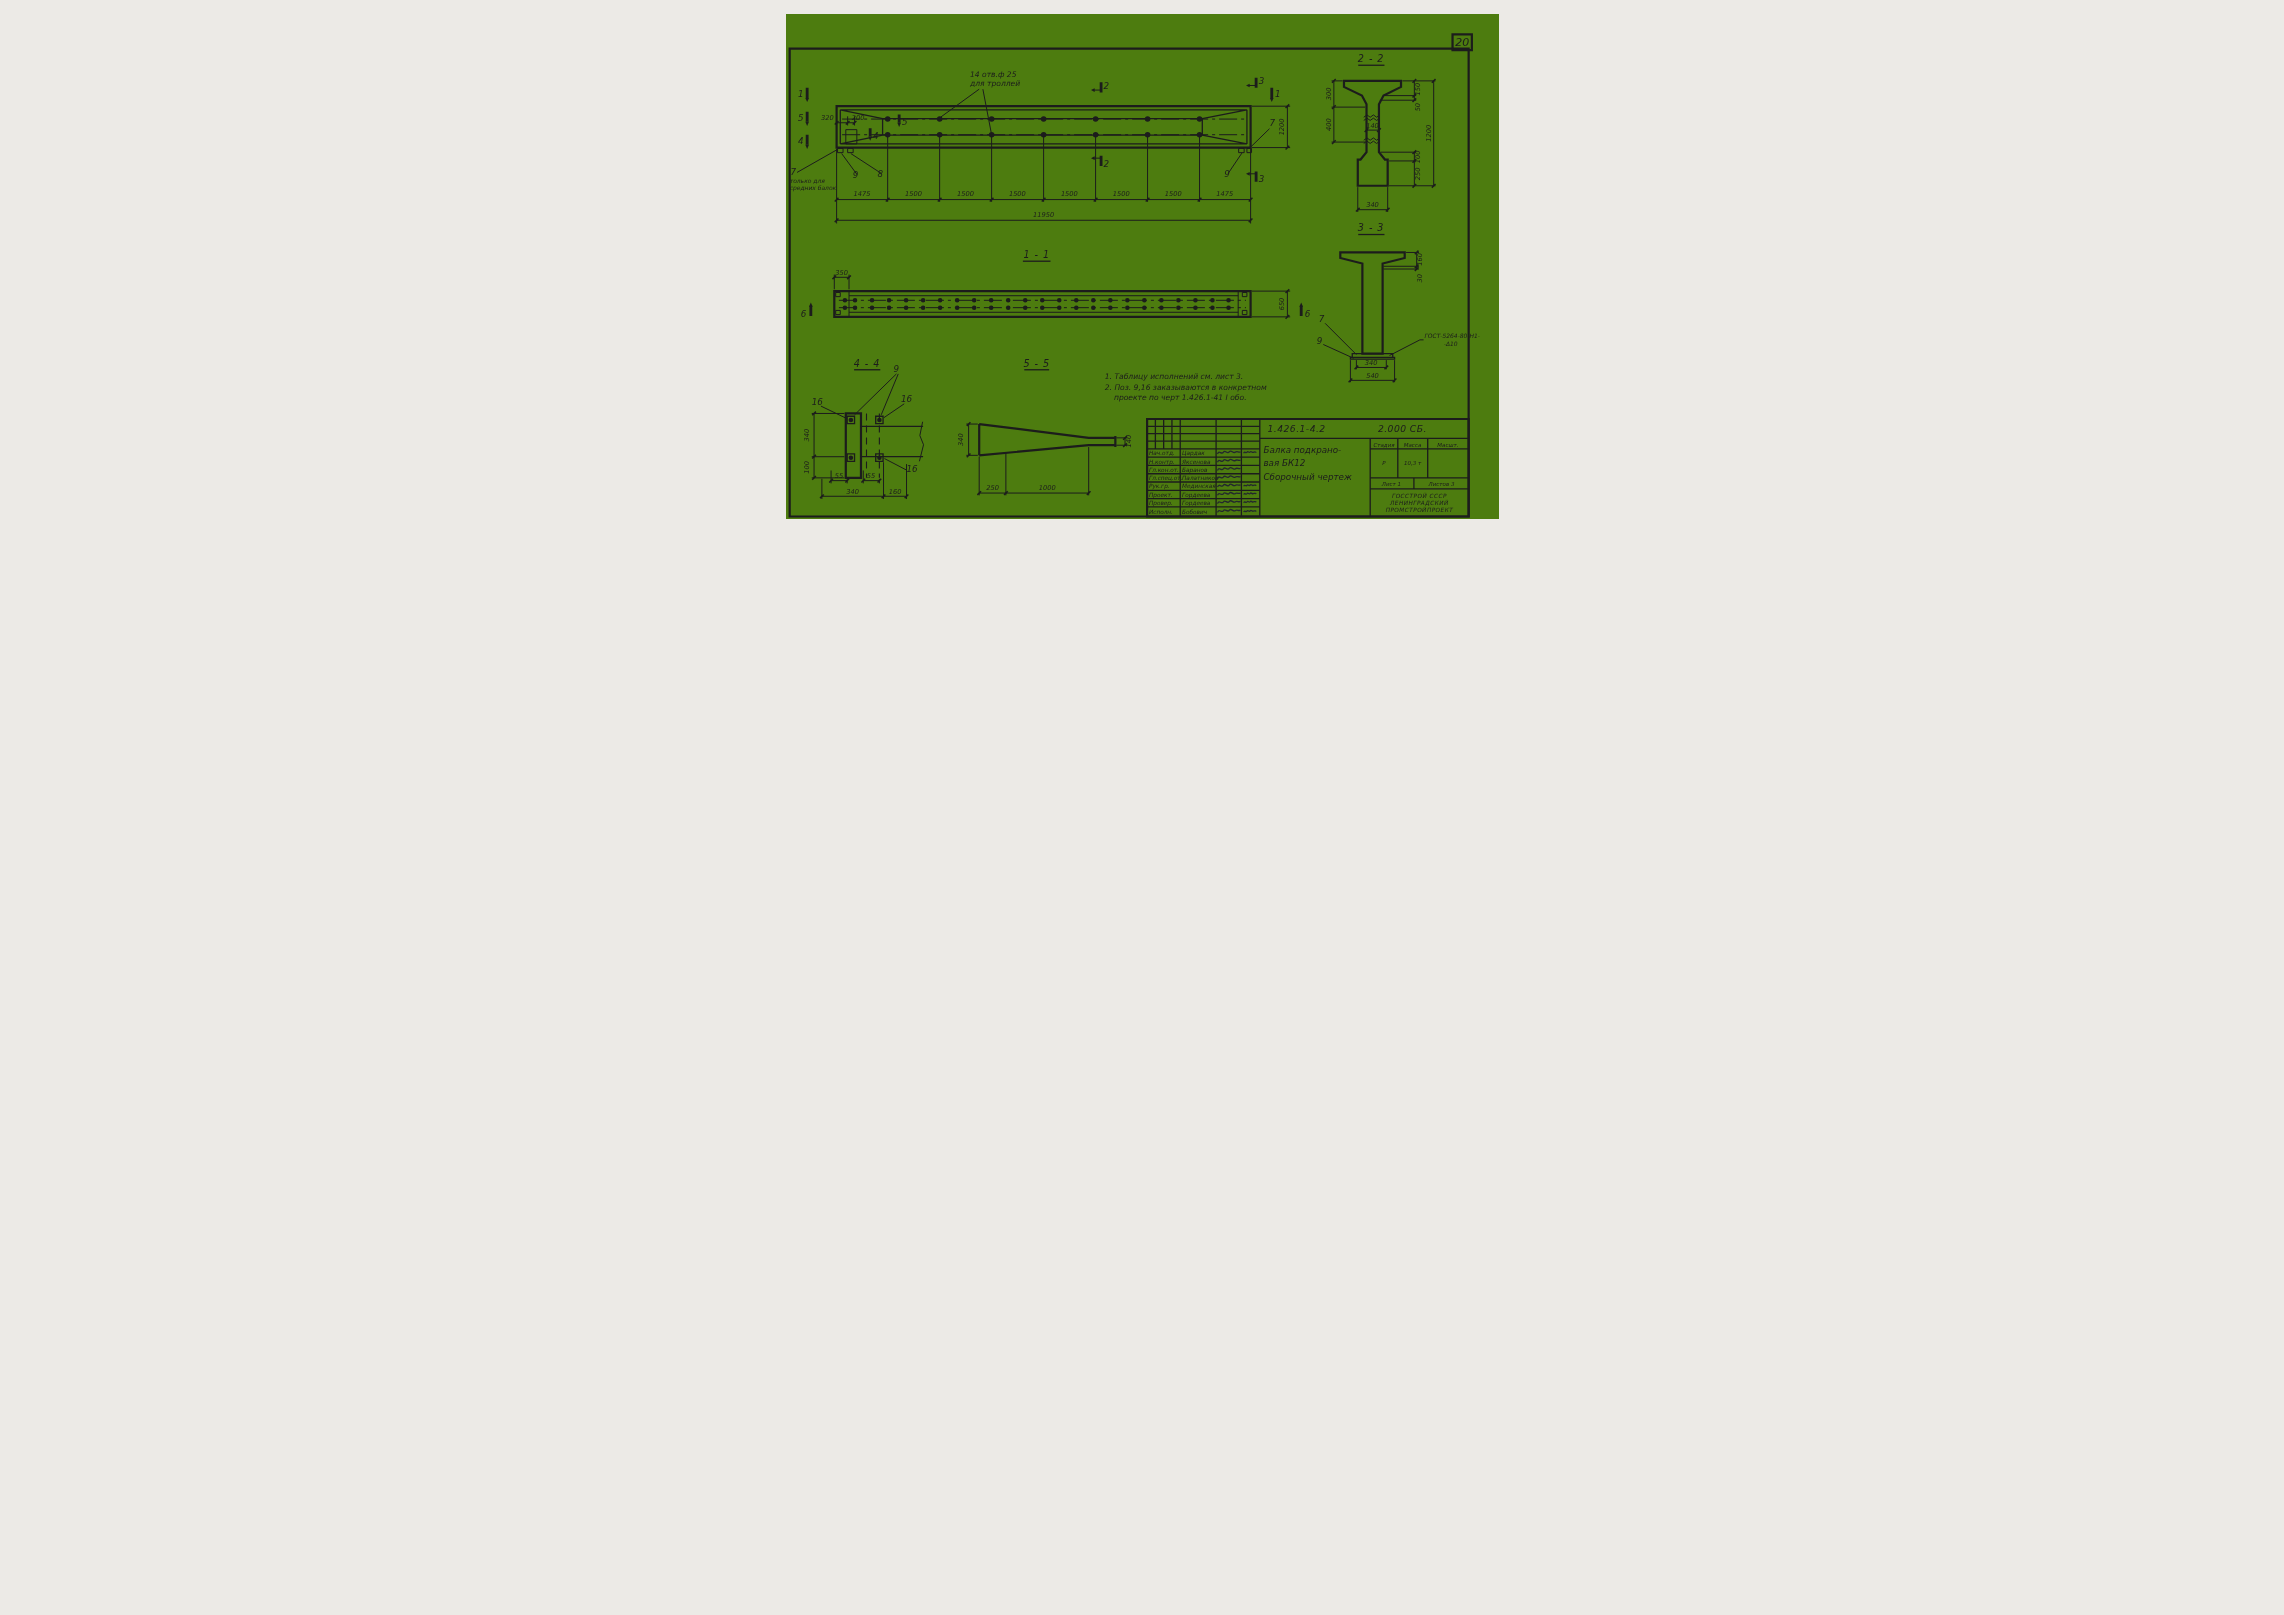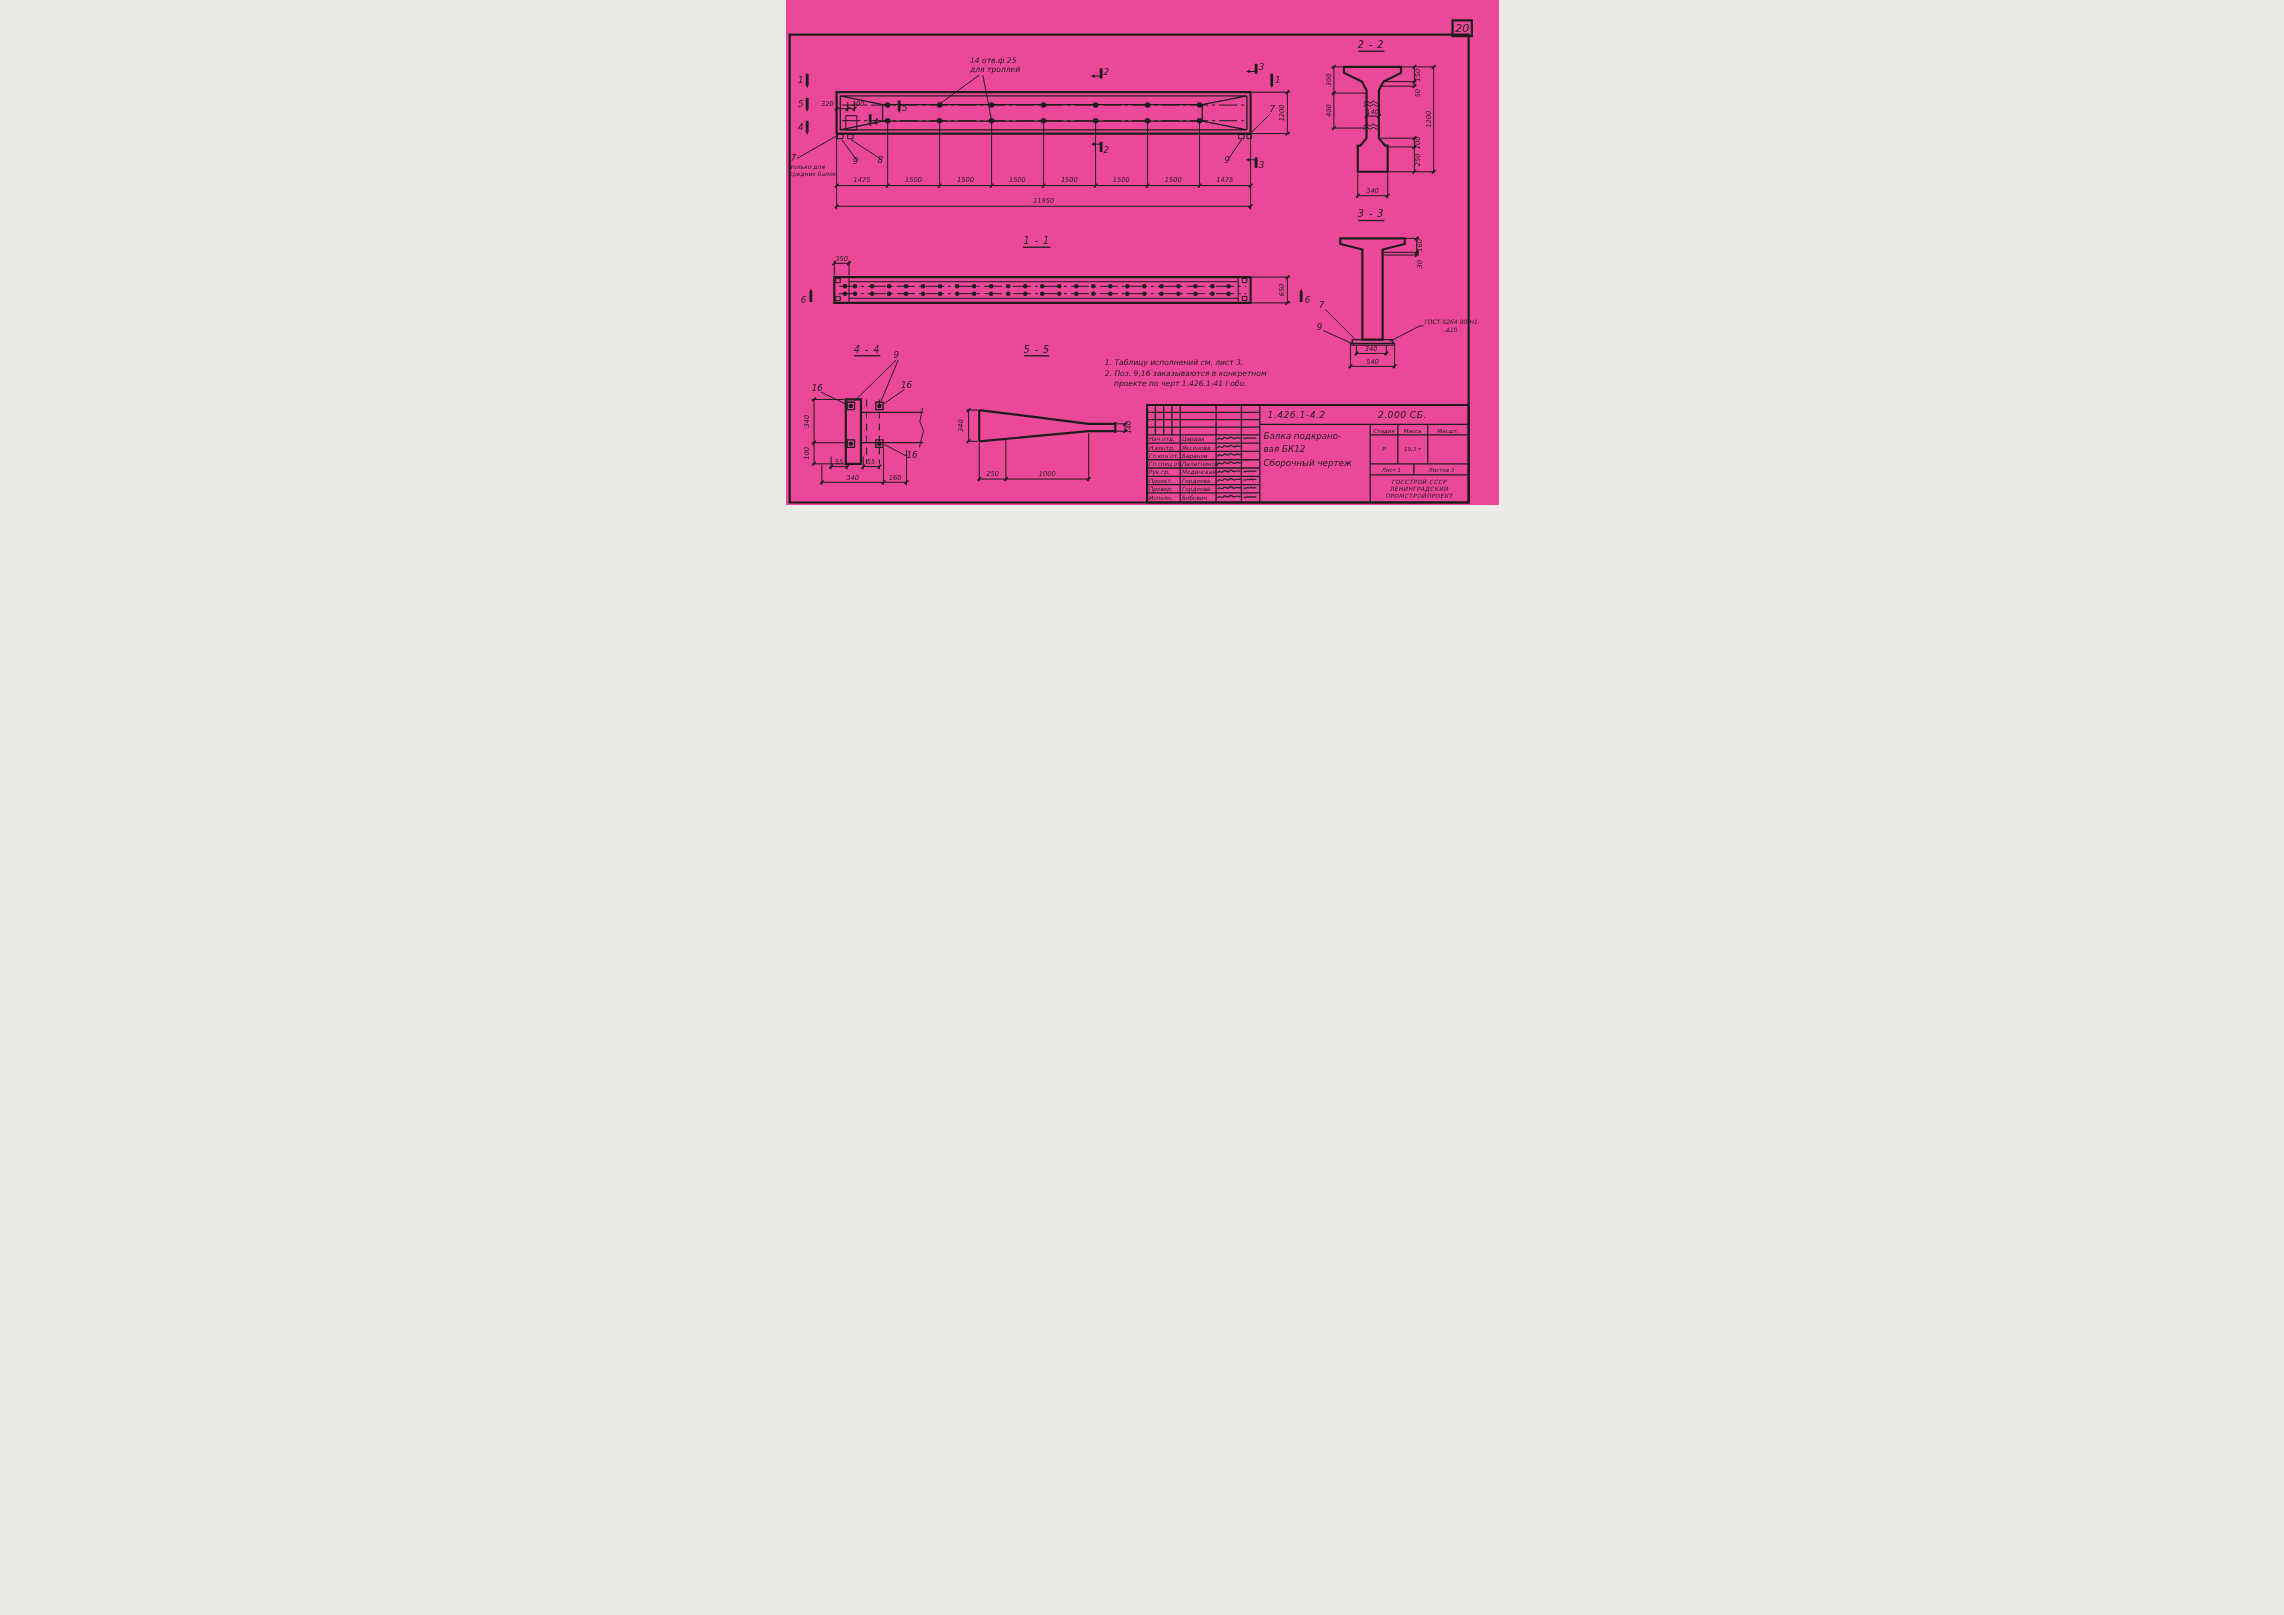--- a/index.html
+++ b/index.html
@@ -1,16 +1,16 @@
 <!DOCTYPE html>
 <html style="font-size:7.4px"><head>
 <meta charset="utf-8">
 <style>
   html,body{margin:0;padding:0;background:#eceae6;}
-  .sheet{width:713px;height:505px;background:#ec4899;position:relative;margin:0 auto;}
+  .sheet{width:713px;height:505px;background:#4d7c0f;position:relative;margin:14px auto;}
   svg{display:block;}
   
   path,rect,line{vector-effect:non-scaling-stroke;}
   .ol2{stroke:#1c1c1c;stroke-width:2.2;fill:none;}
   .ol{stroke:#1c1c1c;stroke-width:1.3;fill:none;}
   .thin{stroke:#1c1c1c;stroke-width:1;fill:none;}
   .dimln{stroke:#1c1c1c;stroke-width:1;fill:none;}
   .tick{stroke:#1c1c1c;stroke-width:1.5;fill:none;}
   .dashdot{stroke:#1c1c1c;stroke-width:1;fill:none;stroke-dasharray:18 4 3 4;}
   .dashed{stroke:#1c1c1c;stroke-width:1.1;fill:none;stroke-dasharray:7 5;}

